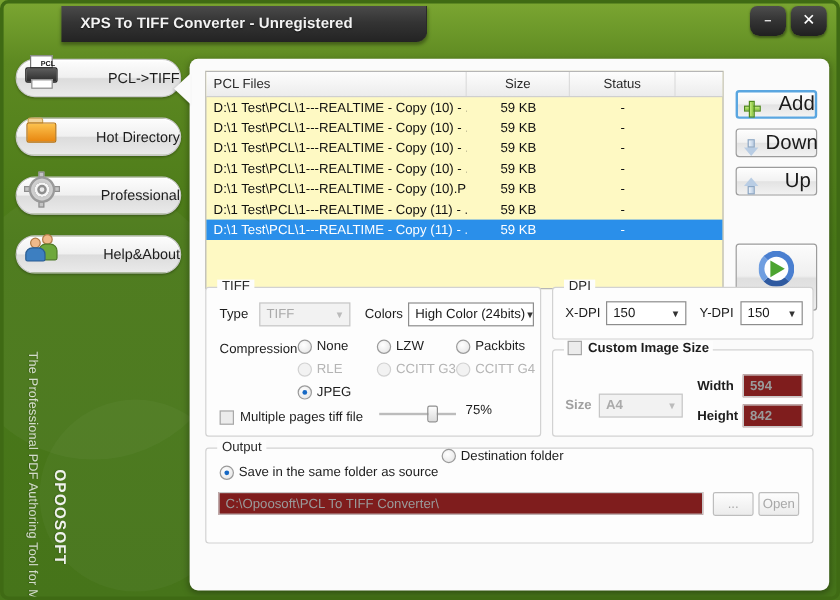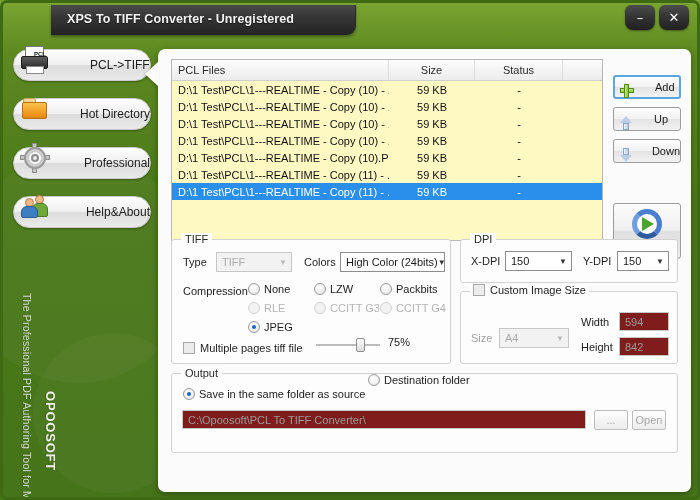--- a/index.html
+++ b/index.html
@@ -178,21 +178,21 @@
   .file-row .c-size   { width: 86px; justify-content: center; }
   .file-row .c-status { width: 88px; justify-content: center; }
 
   
   #actions { position: absolute; left: 455px; top: 26px; width: 68px; }
   .act-btn {
     position: relative;
     width: 68px; height: 24px; margin-bottom: 8px;
     background: linear-gradient(180deg,#fefefe 0%,#f2f2f2 48%,#e3e3e3 52%,#f2f2f2 100%);
     border: 1px solid #9c9c9c; border-radius: 3px;
-    font-size: 11px; color: #1b1b1b;
+    font-size: 17px; color: #1b1b1b;
     display: flex; align-items: center; cursor: pointer;
     box-shadow: inset 0 1px 0 #fff;
   }
   .act-btn.focused { border: 2px solid #5aa6e0; }
   .act-btn .ab-label { margin-left: 24px; }
   .act-icon { position: absolute; left: 4px; top: 4px; width: 16px; height: 16px; }
   
   .ic-plus { background: transparent; position: relative; }
   .ic-plus .ph { position:absolute; left:1px; top:5px; width:14px; height:5px;
       background: linear-gradient(180deg,#c4e97e,#86c53a); border:1px solid #4f8a1a;}
@@ -242,21 +242,21 @@
     border: 1px solid #d2d2d2; border-radius: 3px;
     background: #fdfdfd;
   }
   .gb-title {
     position: absolute; top: -7px; left: 9px;
     background: #fdfdfd; padding: 0 4px;
     font-size: 11px; color: #2a2a2a;
   }
   #gb-tiff   { left: 13px;  top: 190px; width: 280px; height: 125px; }
   #gb-dpi    { left: 302px; top: 190px; width: 218px; height: 44px; }
-  #gb-custom { left: 302px; top: 242px; width: 218px; height: 73px; }
+  #gb-custom { left: 302px; top: 242px; width: 218px; height: 73px; font-weight: bold; }
   #gb-output { left: 13px;  top: 324px; width: 507px; height: 80px; }
 
   
   .lbl { position: absolute; font-size: 11px; color: #1d1d1d; }
   .lbl.dim { color: #a0a0a0; }
 
   .combo {
     position: absolute; height: 20px;
     background: #fff; border: 1px solid #8d8d8d;
     display: flex; align-items: center; cursor: pointer;
@@ -443,32 +443,32 @@
 
     <div id="actions">
       <div class="act-btn focused">
         <div class="act-icon ic-plus">
             <div class="ph"></div>
             <div class="pv"></div>
           </div>
         <span class="ab-label">Add</span>
       </div>
       <div class="act-btn">
+        <div class="act-icon ic-arrow down">
+            <div class="head"></div>
+            <div class="stem"></div>
+          </div>
+        <span class="ab-label">Down</span>
+      </div>
+      <div class="act-btn">
         <div class="act-icon ic-arrow up">
             <div class="head"></div>
             <div class="stem"></div>
           </div>
         <span class="ab-label">Up</span>
-      </div>
-      <div class="act-btn">
-        <div class="act-icon ic-arrow down">
-            <div class="head"></div>
-            <div class="stem"></div>
-          </div>
-        <span class="ab-label">Down</span>
       </div>
     </div>
 
     <div id="convert-btn">
       <div id="convert-icon">
         <div class="ring"></div>
           <div class="play"></div>
       </div>
       <span id="convert-label">Convert</span>
     </div>

